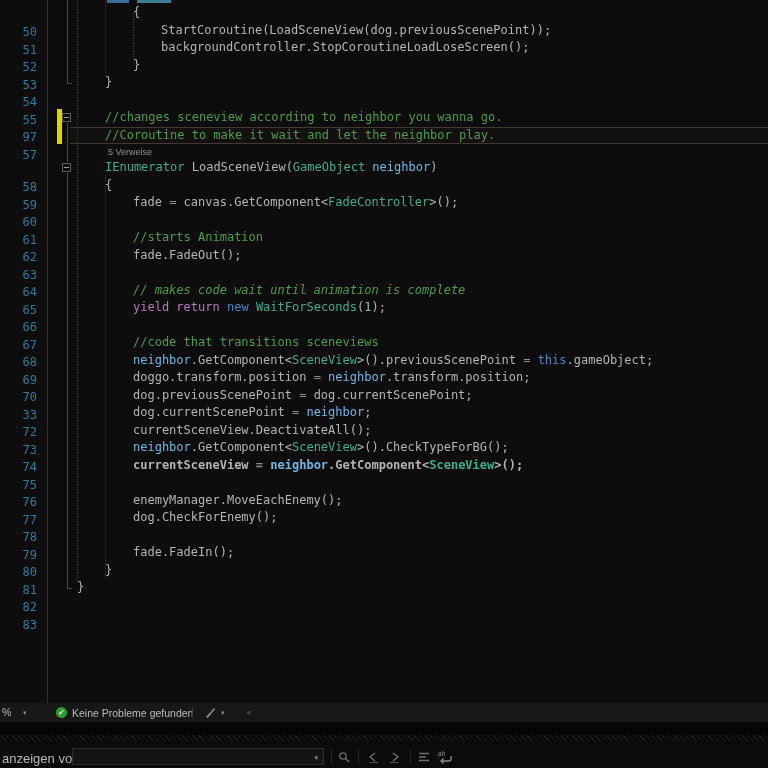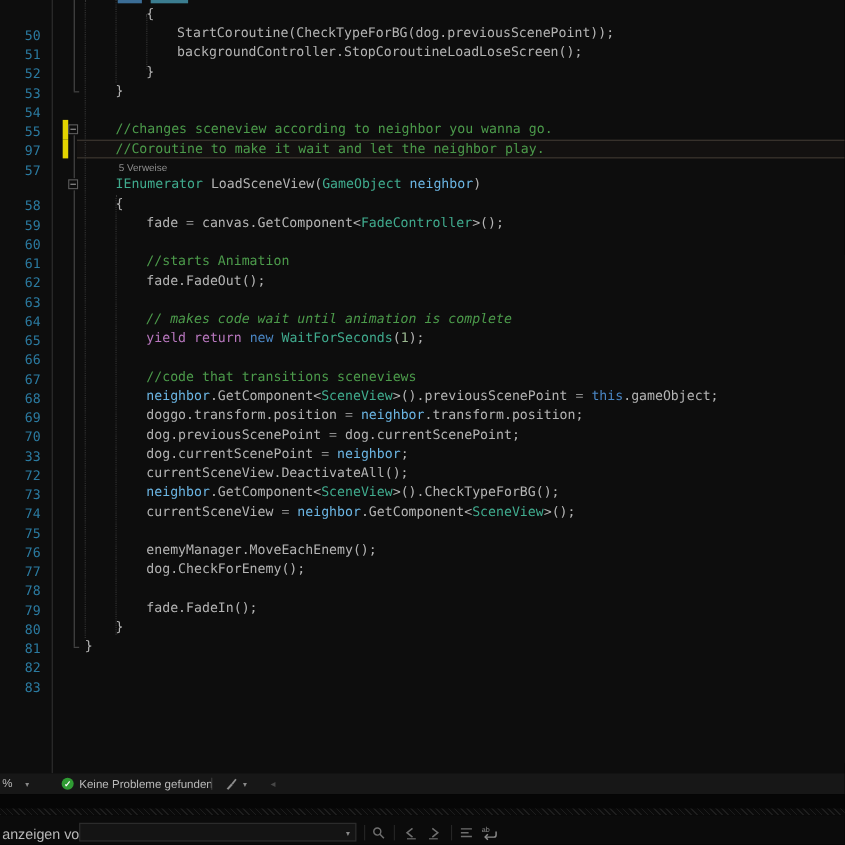--- a/index.html
+++ b/index.html
@@ -86,21 +86,21 @@
     <div class="ov iguide" style="left:77px;top:0;height:580px;"></div>
     <div class="ov iguide" style="left:105px;top:0;height:75px;"></div>
     <div class="ov iguide" style="left:105px;top:177px;height:400px;"></div>
     <div class="ov iguide" style="left:133px;top:13px;height:50px;"></div>
 
     <div class="ov sliver" style="left:107px;width:22px;background:#3b6d96;"></div>
     <div class="ov sliver" style="left:137px;width:34px;background:#3b7d90;"></div>
 
     <div class="lines">
         <div class="row"><span class="num">50</span><span class="code" style="left: 133px;"><span class="tk-pl">{</span></span></div>
-        <div class="row"><span class="num">51</span><span class="code" style="left: 161px;"><span class="tk-pl">StartCoroutine(CheckTypeForBG(dog.previousScenePoint));</span></span></div>
+        <div class="row"><span class="num">51</span><span class="code" style="left: 161px;"><span class="tk-pl">StartCoroutine(LoadSceneView(dog.previousScenePoint));</span></span></div>
         <div class="row"><span class="num">52</span><span class="code" style="left: 161px;"><span class="tk-pl">backgroundController.StopCoroutineLoadLoseScreen();</span></span></div>
         <div class="row"><span class="num">53</span><span class="code" style="left: 133px;"><span class="tk-pl">}</span></span></div>
         <div class="row"><span class="num">54</span><span class="code" style="left: 105px;"><span class="tk-pl">}</span></span></div>
         <div class="row"><span class="num">55</span><span class="code" style="left: 77px;"></span></div>
         <div class="row"><span class="num">97</span><span class="chg"></span><span class="fold"></span><span class="code" style="left: 105px;"><span class="tk-cm">//changes sceneview according to neighbor you wanna go.</span></span></div>
         <div class="row current"><span class="num">57</span><span class="chg"></span><span class="code" style="left: 105px;"><span class="tk-cm">//Coroutine to make it wait and let the neighbor play.</span></span></div>
         <div class="codelens" style="padding-left: 108px;">5 Verweise</div>
         <div class="row"><span class="num">58</span><span class="fold"></span><span class="code" style="left: 105px;"><span class="tk-ty">IEnumerator</span><span class="tk-pl"> LoadSceneView(</span><span class="tk-ty">GameObject</span><span class="tk-pl"> </span><span class="tk-pa">neighbor</span><span class="tk-pl">)</span></span></div>
         <div class="row"><span class="num">59</span><span class="code" style="left: 105px;"><span class="tk-pl">{</span></span></div>
         <div class="row"><span class="num">60</span><span class="code" style="left: 133px;"><span class="tk-pl">fade </span><span class="tk-op">=</span><span class="tk-pl"> canvas.GetComponent&lt;</span><span class="tk-ty">FadeController</span><span class="tk-pl">&gt;();</span></span></div>
@@ -111,21 +111,21 @@
         <div class="row"><span class="num">65</span><span class="code" style="left: 133px; font-style: italic;"><span class="tk-cm">// makes code wait until animation is complete</span></span></div>
         <div class="row"><span class="num">66</span><span class="code" style="left: 133px;"><span class="tk-ct">yield</span><span class="tk-pl"> </span><span class="tk-ct">return</span><span class="tk-pl"> </span><span class="tk-kw">new</span><span class="tk-pl"> </span><span class="tk-ty">WaitForSeconds</span><span class="tk-pl">(</span><span class="tk-nu">1</span><span class="tk-pl">);</span></span></div>
         <div class="row"><span class="num">67</span><span class="code" style="left: 77px;"></span></div>
         <div class="row"><span class="num">68</span><span class="code" style="left: 133px;"><span class="tk-cm">//code that transitions sceneviews</span></span></div>
         <div class="row"><span class="num">69</span><span class="code" style="left: 133px;"><span class="tk-pa">neighbor</span><span class="tk-pl">.GetComponent&lt;</span><span class="tk-ty">SceneView</span><span class="tk-pl">&gt;().previousScenePoint </span><span class="tk-op">=</span><span class="tk-pl"> </span><span class="tk-kw">this</span><span class="tk-pl">.gameObject;</span></span></div>
         <div class="row"><span class="num">70</span><span class="code" style="left: 133px;"><span class="tk-pl">doggo.transform.position </span><span class="tk-op">=</span><span class="tk-pl"> </span><span class="tk-pa">neighbor</span><span class="tk-pl">.transform.position;</span></span></div>
         <div class="row"><span class="num">33</span><span class="code" style="left: 133px;"><span class="tk-pl">dog.previousScenePoint </span><span class="tk-op">=</span><span class="tk-pl"> dog.currentScenePoint;</span></span></div>
         <div class="row"><span class="num">72</span><span class="code" style="left: 133px;"><span class="tk-pl">dog.currentScenePoint </span><span class="tk-op">=</span><span class="tk-pl"> </span><span class="tk-pa">neighbor</span><span class="tk-pl">;</span></span></div>
         <div class="row"><span class="num">73</span><span class="code" style="left: 133px;"><span class="tk-pl">currentSceneView.DeactivateAll();</span></span></div>
         <div class="row"><span class="num">74</span><span class="code" style="left: 133px;"><span class="tk-pa">neighbor</span><span class="tk-pl">.GetComponent&lt;</span><span class="tk-ty">SceneView</span><span class="tk-pl">&gt;().CheckTypeForBG();</span></span></div>
-        <div class="row"><span class="num">75</span><span class="code" style="left: 133px;"><span class="tk-pl">currentSceneView </span><span class="tk-op">=</span><span class="tk-pl"> </span><span class="tk-pa">neighbor</span><span class="tk-pl">.GetComponent&lt;</span><span class="tk-ty">SceneView</span><span class="tk-pl">&gt;();</span></span></div>
+        <div class="row"><span class="num">75</span><span class="code" style="left: 133px; font-weight: bold;"><span class="tk-pl">currentSceneView </span><span class="tk-op">=</span><span class="tk-pl"> </span><span class="tk-pa">neighbor</span><span class="tk-pl">.GetComponent&lt;</span><span class="tk-ty">SceneView</span><span class="tk-pl">&gt;();</span></span></div>
         <div class="row"><span class="num">76</span><span class="code" style="left: 77px;"></span></div>
         <div class="row"><span class="num">77</span><span class="code" style="left: 133px;"><span class="tk-pl">enemyManager.MoveEachEnemy();</span></span></div>
         <div class="row"><span class="num">78</span><span class="code" style="left: 133px;"><span class="tk-pl">dog.CheckForEnemy();</span></span></div>
         <div class="row"><span class="num">79</span><span class="code" style="left: 77px;"></span></div>
         <div class="row"><span class="num">80</span><span class="code" style="left: 133px;"><span class="tk-pl">fade.FadeIn();</span></span></div>
         <div class="row"><span class="num">81</span><span class="code" style="left: 105px;"><span class="tk-pl">}</span></span></div>
         <div class="row"><span class="num">82</span><span class="code" style="left: 77px;"><span class="tk-pl">}</span></span></div>
         <div class="row"><span class="num">83</span><span class="code" style="left: 77px;"></span></div>
       </div>
   </div>

